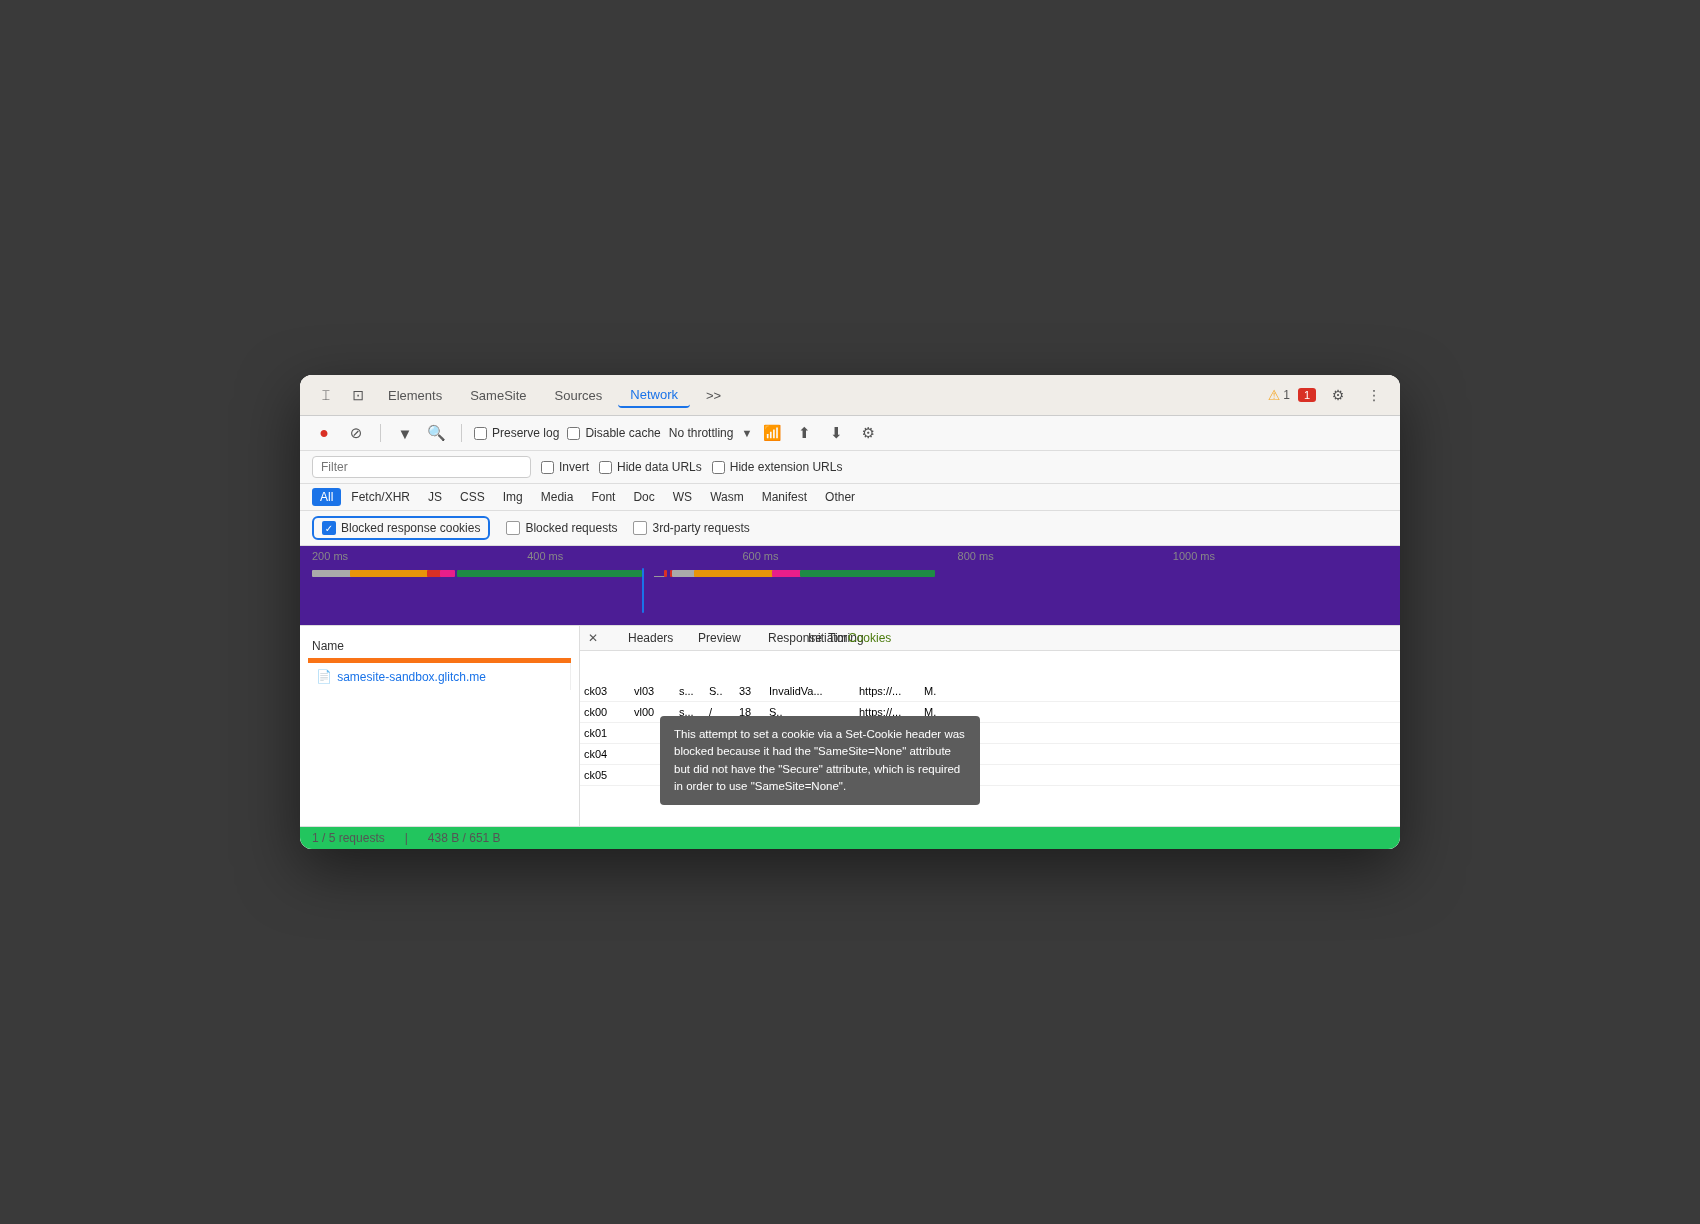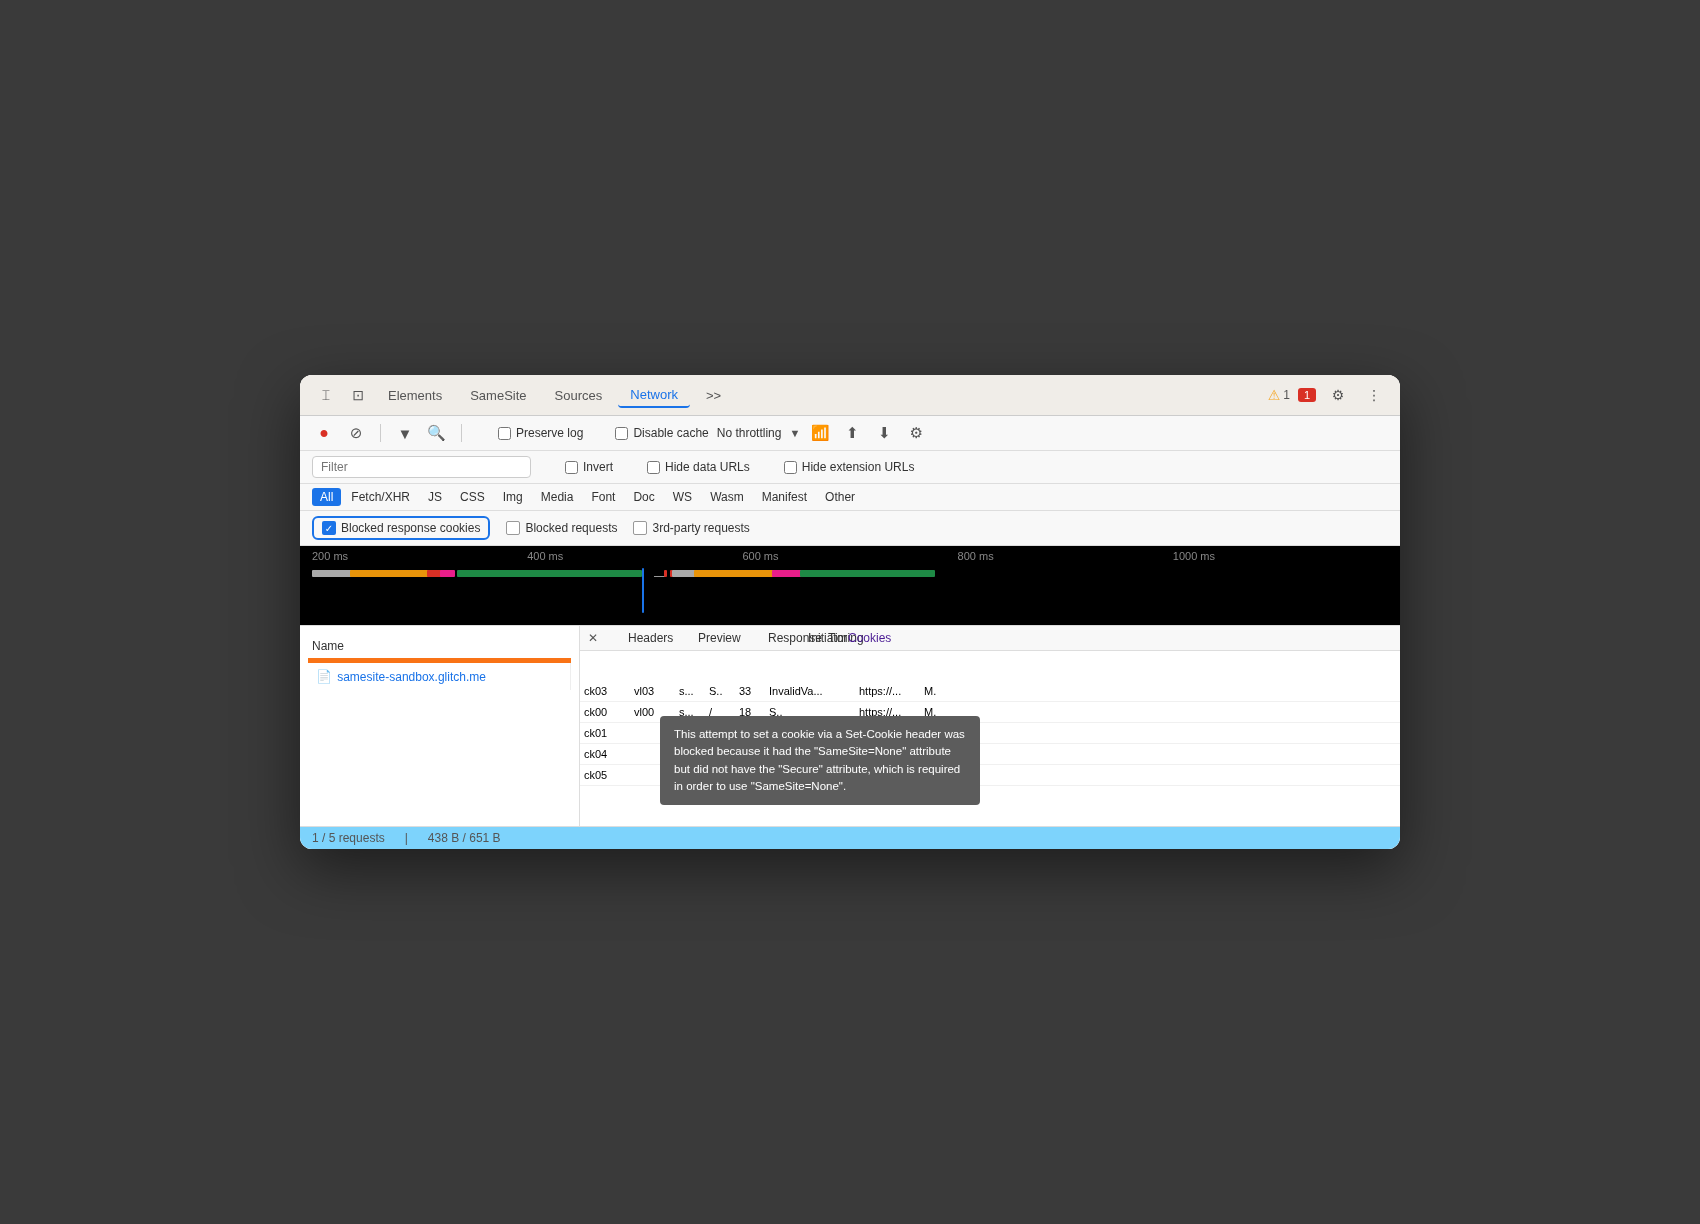--- a/index.html
+++ b/index.html
@@ -117,21 +117,20 @@
       background: #ccc;
       margin: 0 4px;
     }
     .checkbox-label {
       display: flex;
       align-items: center;
       gap: 5px;
       font-size: 12px;
       color: #333;
       cursor: pointer;
-      margin-left: 24px;
     }
     
     .filter-row {
       background: #f8f8f8;
       border-bottom: 1px solid #ddd;
       padding: 5px 12px;
       display: flex;
       align-items: center;
       gap: 10px;
     }
@@ -202,21 +201,21 @@
     .cb-empty {
       width: 14px;
       height: 14px;
       border: 1px solid #999;
       border-radius: 2px;
       background: white;
       flex-shrink: 0;
     }
     
     .timeline-area {
-      background: #000000;
+      background: #4c1d95;
       border-bottom: 1px solid #ddd;
       padding: 0;
       position: relative;
       height: 80px;
       overflow: hidden;
     }
     .timeline-ruler {
       display: flex;
       padding: 4px 12px;
       font-size: 11px;
@@ -255,21 +254,21 @@
       padding: 10px 14px;
       border-radius: 4px;
       max-width: 320px;
       line-height: 1.5;
       z-index: 100;
       top: 90px;
       left: 360px;
     }
     
     .status-bar {
-      background: #7dd3fc;
+      background: #22c55e;
       border-top: 1px solid #ddd;
       padding: 4px 12px;
       font-size: 12px;
       color: #555;
       display: flex;
       gap: 20px;
     }
     
     .bar {
       position: absolute;
@@ -419,21 +418,21 @@
 
       <div class="right-panel">
 
         <div style="display:grid; grid-template-columns:40px 70px 70px 40px 20px 20px 90px 65px 50px; border-bottom:1px solid #ddd; background:#f8f8f8; padding: 0 4px;">
           <div style="padding:5px 4px; font-size:12px; font-weight:500; color:#555; cursor:pointer;">✕</div>
           <div style="padding:5px 4px; font-size:12px; font-weight:500; color:#333;">Headers</div>
           <div style="padding:5px 4px; font-size:12px; font-weight:500; color:#333;">Preview</div>
           <div style="padding:5px 4px; font-size:12px; font-weight:500; color:#333;">Response</div>
           <div style="padding:5px 4px; font-size:12px; font-weight:500; color:#333;">Initiator</div>
           <div style="padding:5px 4px; font-size:12px; font-weight:500; color:#333;">Timing</div>
-          <div style="padding:5px 4px; font-size:12px; font-weight:500; color:#4c1d95;">Cookies</div>
+          <div style="padding:5px 4px; font-size:12px; font-weight:500; color:#4d7c0f;">Cookies</div>
         </div>
 
         <div>
 
           <div style="display:grid; grid-template-columns:50px 45px 30px 30px 30px 90px 65px 30px; padding:4px; border-bottom:1px solid #f0f0f0; font-size:11px; align-items:center;margin-top:30px;">
             <span>ck03</span>
             <span>vl03</span>
             <span>s...</span>
             <span>S..</span>
             <span>33</span>

